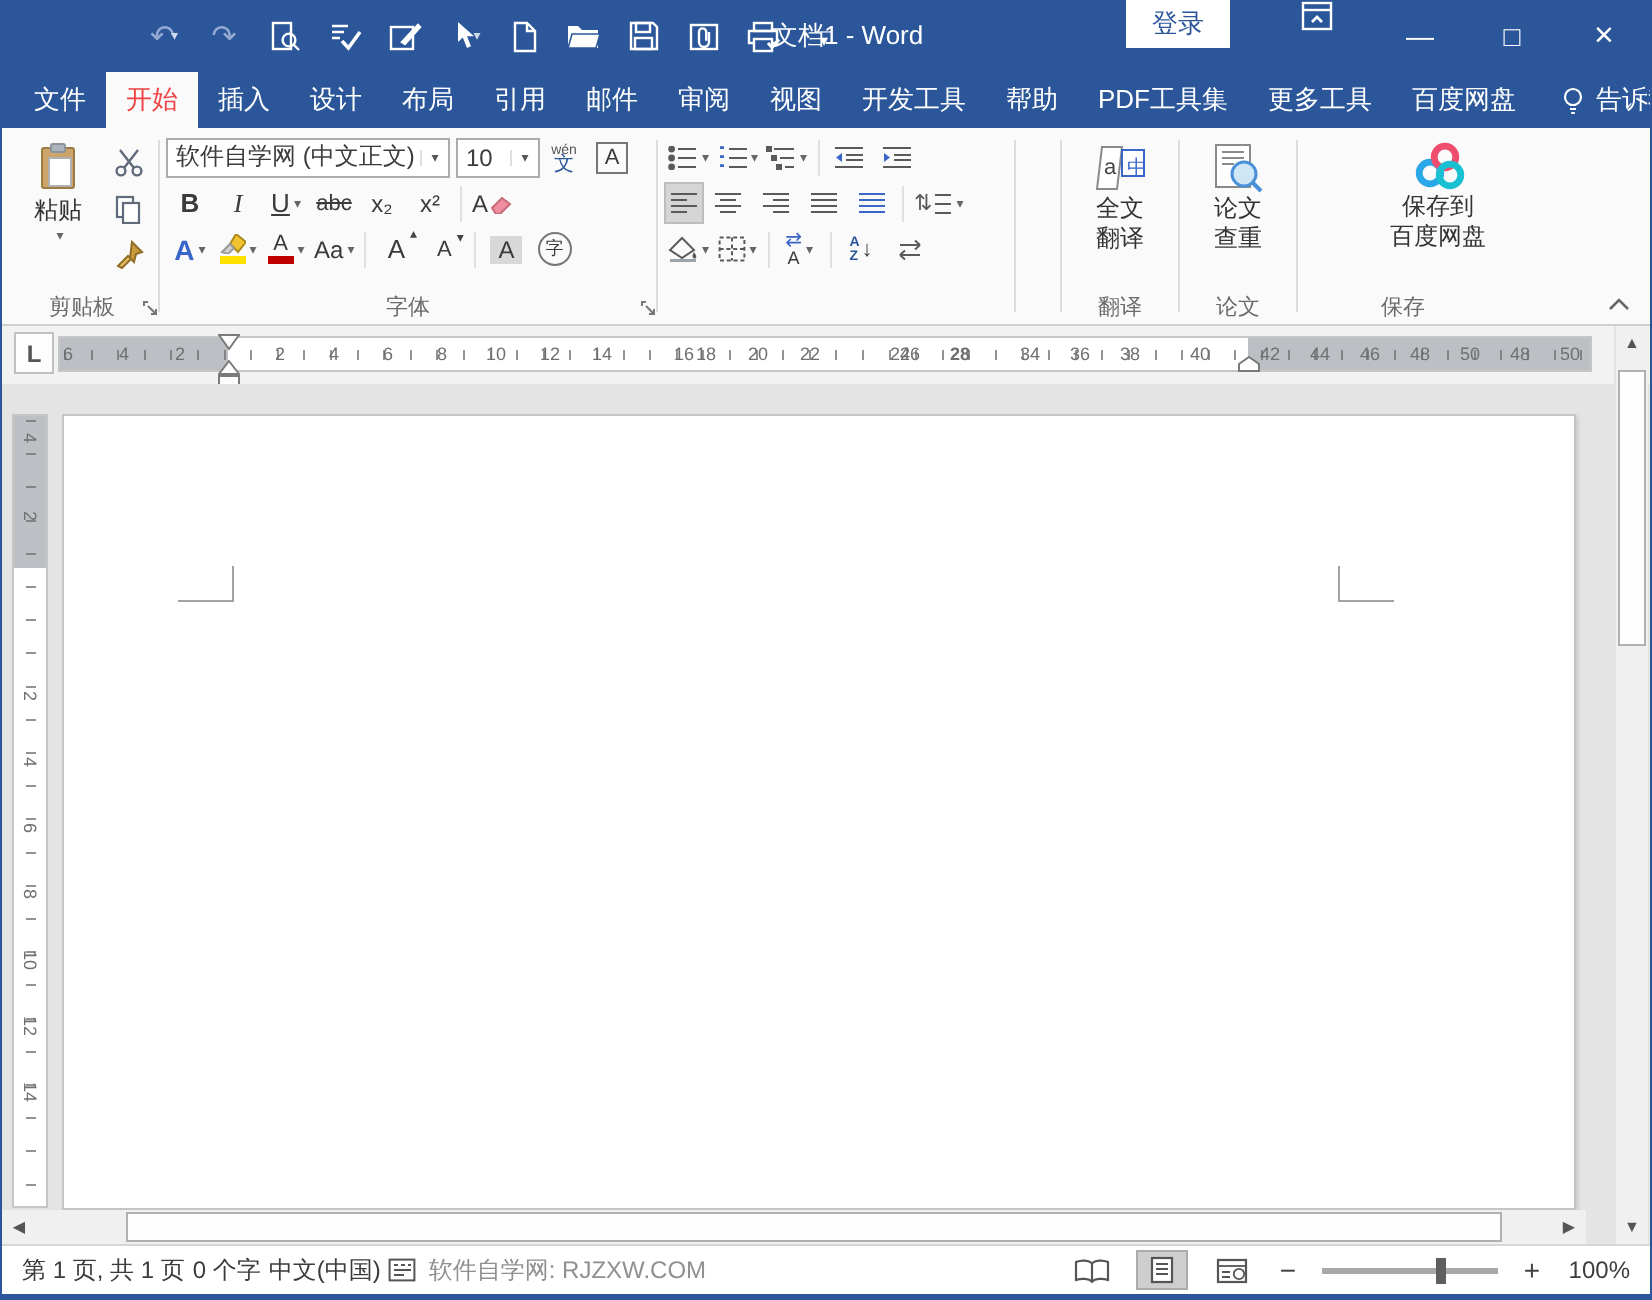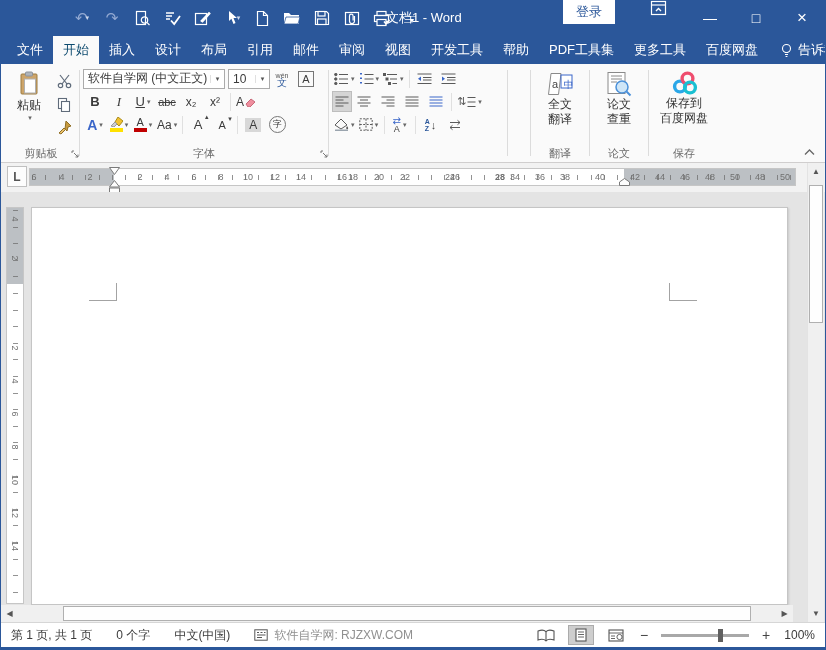--- a/index.html
+++ b/index.html
@@ -17,21 +17,21 @@
   .apptitle{position:absolute;left:385px;font-size:13px;white-space:nowrap;color:#fff;}
   .title-right{margin-left:auto;display:flex;align-items:flex-start;height:100%;}
   .login{background:#fff;color:#2b579a;font-size:13px;padding:3px 13px;margin-right:28px;border:none;cursor:pointer;}
   .ribopt{width:30px;display:flex;justify-content:center;margin-right:14px;}
   .winbtn{width:46px;height:100%;display:flex;align-items:center;justify-content:center;font-size:14px;}
   .winbtn.close{font-size:17px;}
 
   
   .tabrow{height:28px;background:#2b579a;display:flex;align-items:stretch;padding-left:6px;color:#fff;font-size:13px;}
   .tab{padding:0 10px;display:flex;align-items:center;white-space:nowrap;}
-  .tab.active{background:#fafafa;color:#0c4a6e;}
+  .tab.active{background:#fafafa;color:#ef4444;}
   .tellme{display:flex;align-items:center;gap:5px;margin-left:12px;white-space:nowrap;}
 
   
   .ribbon{height:99px;background:#fafafa;border-bottom:1px solid #d0cece;display:flex;
     padding:2px 0 0 2px;position:relative;font-size:12px;color:#3b3b3b;box-sizing:border-box;}
   .rgroup{display:flex;flex-direction:column;padding:1px 3px 0;position:relative;}
   .gsep{width:1px;background:#dcdcdc;margin:4px 0 6px;}
   .gbody{flex:1;display:flex;align-items:flex-start;}
   .glabel{height:17px;font-size:11px;color:#6b6b6b;display:flex;align-items:center;justify-content:center;margin-top:auto;position:relative;padding:0 8px;}
   .launcher{position:absolute;right:-4px;bottom:3px;}
@@ -97,21 +97,21 @@
   .sarrow{height:17px;display:flex;align-items:center;justify-content:center;font-size:8px;color:#555;}
   .vthumb{position:absolute;top:22px;left:1px;right:1px;height:138px;background:#fefefe;border:1px solid #b0b0b0;box-sizing:border-box;}
   .vscroll .down{position:absolute;bottom:0;left:0;right:0;}
   .hscroll{height:17px;width:792px;background:#f0f0f0;display:flex;align-items:center;position:relative;}
   .hscroll .sarrow{width:17px;height:17px;}
   .hscroll .right{position:absolute;right:0;top:0;}
   .hthumb{position:absolute;left:62px;width:688px;top:1px;bottom:1px;background:#fefefe;border:1px solid #b0b0b0;box-sizing:border-box;}
 
   
   .statusbar{height:28px;background:#fff;border-top:1px solid #d6d6d6;border-bottom:3px solid #2b579a;box-sizing:border-box;
-    display:flex;align-items:center;font-size:12px;color:#3b3b3b;padding:0 10px;gap:24px;}
+    display:flex;align-items:center;font-size:12px;color:#3b3b3b;padding:0 10px;gap:4px;}
   .statusbar .wm{color:#909090;display:flex;align-items:center;gap:6px;}
   .sb-right{margin-left:auto;display:flex;align-items:center;gap:9px;}
   .viewbtn{width:26px;height:20px;display:flex;align-items:center;justify-content:center;}
   .viewbtn.sel{background:#cecece;border:1px solid #ababab;box-sizing:border-box;}
   .zoomtrack{width:88px;height:3px;background:#a8a8a8;position:relative;margin:0 2px;}
   .zoomthumb{position:absolute;left:57px;top:-5px;width:5px;height:13px;background:#5f5f5f;}
   .zsign{font-size:14px;color:#444;width:12px;text-align:center;}
 </style>
 </head>
 <body>
@@ -532,21 +532,21 @@
         </div>
       </div>
       <div class="glabel">
         <span>论文</span>
       </div>
     </div>
     <div class="gsep"></div>
 
     <div class="rgroup">
       <div class="gbody">
-        <div class="bigbtn" style="width:64px;">
+        <div class="bigbtn" style="width:64px;margin-left:35px;">
           <svg width="27" height="25" viewBox="0 0 27 25" fill="none" stroke-width="3.4">
               <circle cx="9" cy="15.5" r="5.4" stroke="#2aa7e8"></circle>
               <circle cx="16.5" cy="7.5" r="5.4" stroke="#ef4d6e"></circle>
               <circle cx="19" cy="16.5" r="5.4" stroke="#19c0d2"></circle>
             </svg>
           <span>保存到</span>
           <span>百度网盘</span>
         </div>
       </div>
       <div class="glabel">
@@ -592,21 +592,21 @@
         <span class="rnum" style="left: 191px;">8</span>
         <span class="rnum" style="left: 218px;">10</span>
         <span class="rnum" style="left: 245px;">12</span>
         <span class="rnum" style="left: 271px;">14</span>
         <span class="rnum" style="left: 312px;">16</span>
         <span class="rnum" style="left: 323px;">18</span>
         <span class="rnum" style="left: 349px;">20</span>
         <span class="rnum" style="left: 375px;">22</span>
         <span class="rnum" style="left: 400px; margin-left: 20px;">24</span>
         <span class="rnum" style="left: 425px;">26</span>
-        <span class="rnum" style="left: 470px; font-weight: bold;">28</span>
+        <span class="rnum" style="left: 450px; font-weight: bold;">28</span>
         <span class="rnum" style="left: 485px;">34</span>
         <span class="rnum" style="left: 510px;">36</span>
         <span class="rnum" style="left: 535px;">38</span>
         <span class="rnum" style="left: 570px;">40</span>
         <span class="rnum" style="left: 605px;">42</span>
         <span class="rnum" style="left: 630px;">44</span>
         <span class="rnum" style="left: 655px;">46</span>
         <span class="rnum" style="left: 680px;">48</span>
         <span class="rnum" style="left: 705px;">50</span>
         <span class="rnum" style="left: 730px;">48</span>

